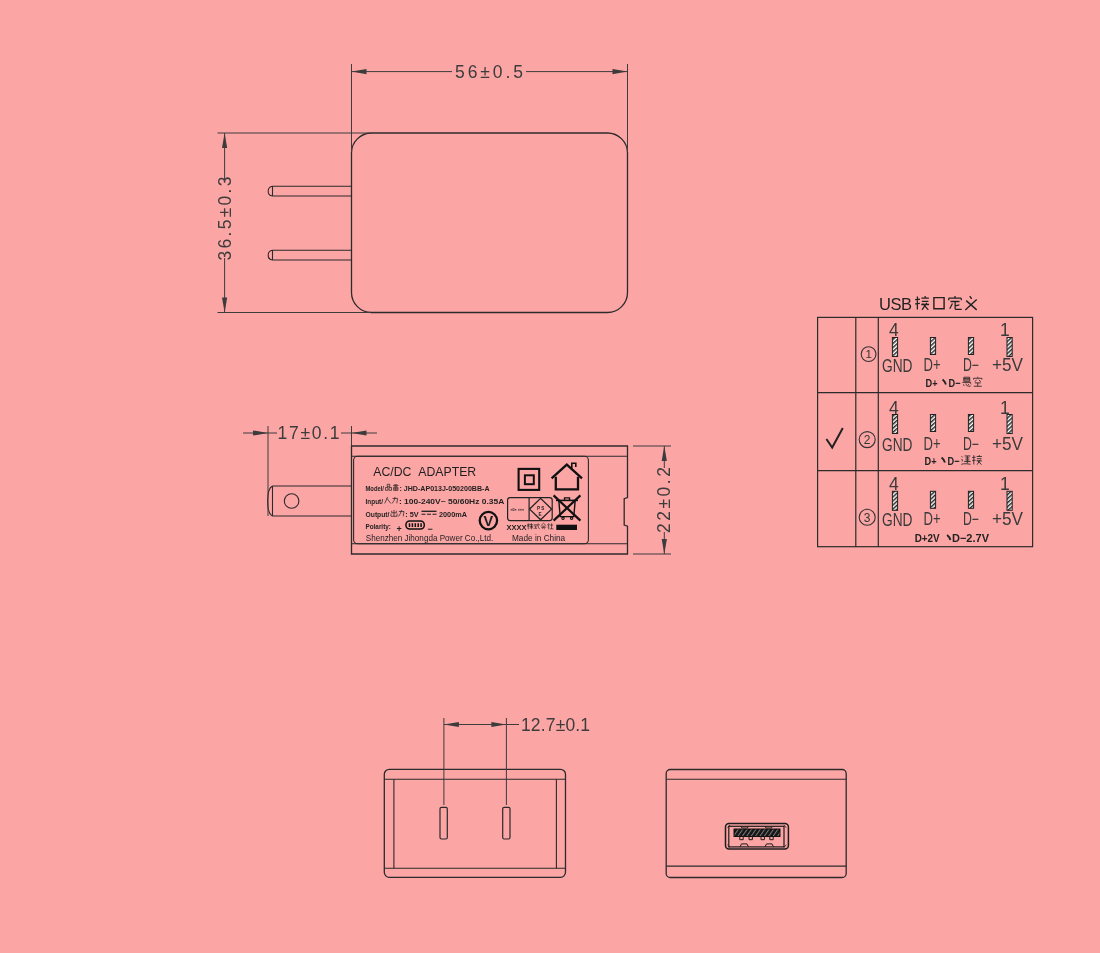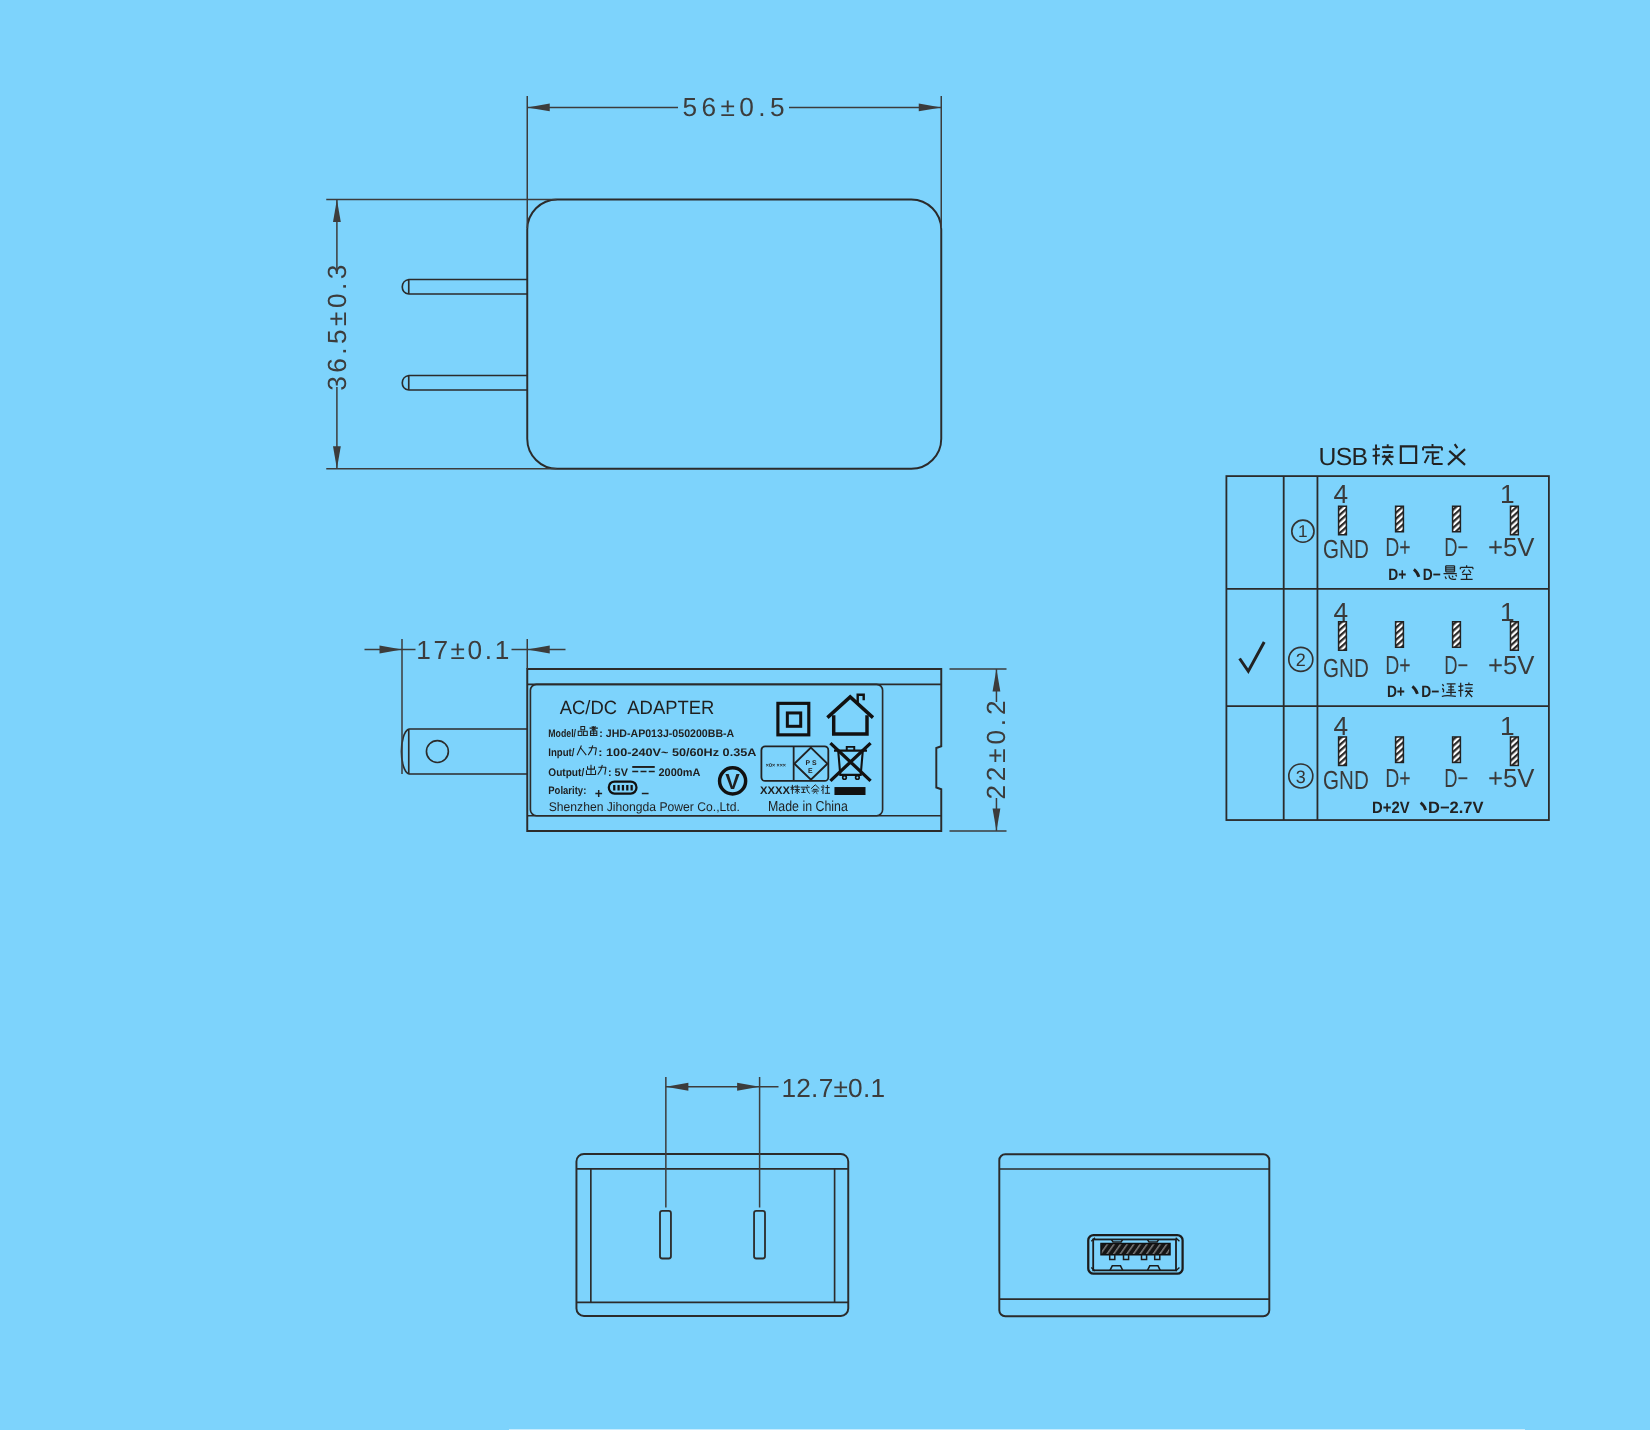--- a/index.html
+++ b/index.html
@@ -1,16 +1,16 @@
 <!DOCTYPE html>
 <html><head>
 <meta charset="utf-8">
 <style>
   html,body{margin:0;padding:0;background:#ffffff;}
-  .wrap{width:1100px;height:953px;position:relative;background:#7dd3fc;overflow:hidden;}
+  .wrap{width:1100px;height:953px;position:relative;background:#fca5a5;overflow:hidden;}
   svg{display:block;}
   text{font-family:"Liberation Sans",sans-serif;}
 </style>
 </head>
 <body>
 <div class="wrap">
 <svg width="1100" height="953" viewBox="0 0 1100 953">
 <defs>
 
   <pattern id="pinhatch" width="3" height="3" patternUnits="userSpaceOnUse" patternTransform="rotate(48)">

